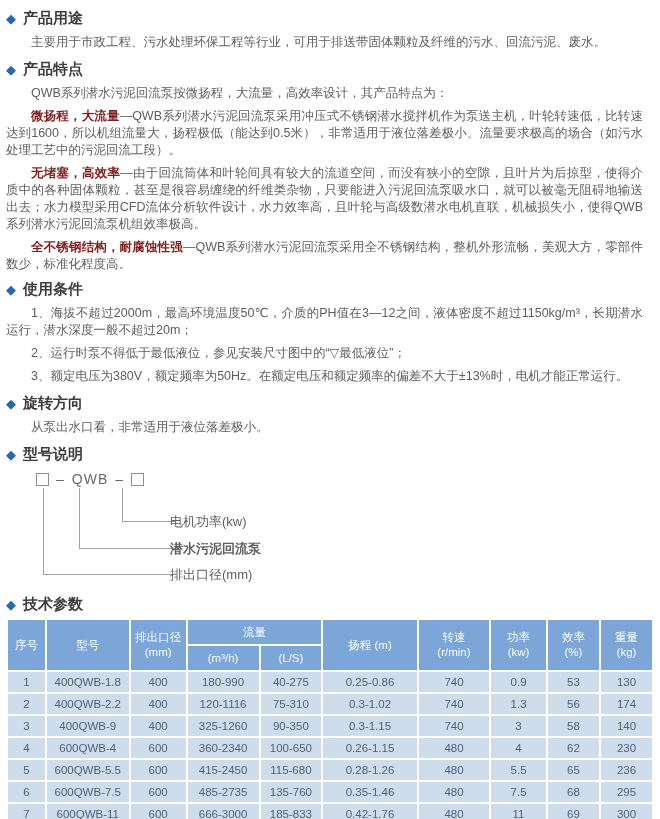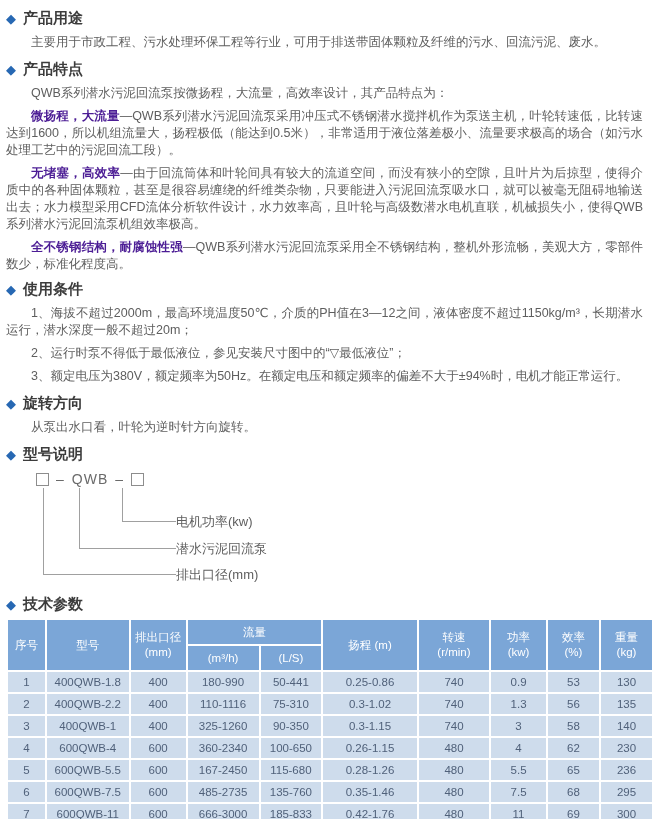--- a/index.html
+++ b/index.html
@@ -11,31 +11,31 @@
   .section-title{
     display:flex;align-items:center;gap:7px;
     font-size:15px;font-weight:bold;color:#3c3c3c;line-height:20px;
   }
   .diamond{color:#2768b3;font-size:13px;line-height:1;font-style:normal;}
   .mt4{margin-top:4px;} .mt6{margin-top:6px;} .mt8{margin-top:8px;}
   p.body-text{
     margin:6px 11px 0 0;font-size:12.5px;line-height:17px;color:#5e5e5e;
     text-align:justify;text-indent:2em;
   }
-  p.body-text b{color:#4c1d95;font-family:Liberation Serif, serif;}
+  p.body-text b{color:#7f1d1d;font-family:Liberation Serif, serif;}
   
   .diagram{position:relative;height:118px;margin:8px 0 0 30px;}
   .formula{
     position:absolute;left:0;top:0;display:flex;align-items:center;gap:7px;
     color:#6a6a6a;font-size:14px;line-height:14px;letter-spacing:1px;
   }
   .ph-box{width:11px;height:11px;border:1.5px solid #8d8d8d;background:#fff;display:inline-block;}
   .vline{position:absolute;width:0;border-left:1px solid #a0a0a0;top:16px;}
   .hline{position:absolute;height:0;border-top:1px solid #a0a0a0;}
-  .dg-label{position:absolute;left:140px;font-size:13px;color:#5e5e5e;line-height:14px;white-space:nowrap;}
+  .dg-label{position:absolute;left:134px;font-size:13px;color:#5e5e5e;line-height:14px;white-space:nowrap;}
   
   table.specs{
     width:100%;margin-top:4px;border-collapse:collapse;table-layout:fixed;
   }
   table.specs th,table.specs td{
     border:2px solid #ffffff;text-align:center;vertical-align:middle;
     font-size:11.5px;padding:1px 0;
   }
   table.specs thead th{
     background:#7ba6d7;color:#ffffff;font-weight:normal;line-height:15px;height:22px;
@@ -62,48 +62,48 @@
 <p class="body-text mt4"><b>微扬程，大流量</b><span>—QWB系列潜水污泥回流泵采用冲压式不锈钢潜水搅拌机作为泵送主机，叶轮转速低，比转速达到1600，所以机组流量大，扬程极低（能达到0.5米），非常适用于液位落差极小、流量要求极高的场合（如污水处理工艺中的污泥回流工段）。</span></p>
 <p class="body-text"><b>无堵塞，高效率</b><span>—由于回流筒体和叶轮间具有较大的流道空间，而没有狭小的空隙，且叶片为后掠型，使得介质中的各种固体颗粒，甚至是很容易缠绕的纤维类杂物，只要能进入污泥回流泵吸水口，就可以被毫无阻碍地输送出去；水力模型采用CFD流体分析软件设计，水力效率高，且叶轮与高级数潜水电机直联，机械损失小，使得QWB系列潜水污泥回流泵机组效率极高。</span></p>
 <p class="body-text mt4"><b>全不锈钢结构，耐腐蚀性强</b><span>—QWB系列潜水污泥回流泵采用全不锈钢结构，整机外形流畅，美观大方，零部件数少，标准化程度高。</span></p>
 
 <div class="section-title mt6">
   <i class="diamond">◆</i>
   <span>使用条件</span>
 </div>
 <p class="body-text mt4">1、海拔不超过2000m，最高环境温度50℃，介质的PH值在3—12之间，液体密度不超过1150kg/m³，长期潜水运行，潜水深度一般不超过20m；</p>
 <p class="body-text">2、运行时泵不得低于最低液位，参见安装尺寸图中的“▽最低液位”；</p>
-<p class="body-text">3、额定电压为380V，额定频率为50Hz。在额定电压和额定频率的偏差不大于±94%时，电机才能正常运行。</p>
+<p class="body-text">3、额定电压为380V，额定频率为50Hz。在额定电压和额定频率的偏差不大于±13%时，电机才能正常运行。</p>
 
 <div class="section-title mt8">
   <i class="diamond">◆</i>
   <span>旋转方向</span>
 </div>
-<p class="body-text">从泵出水口看，叶轮为逆时针方向旋转。</p>
+<p class="body-text">从泵出水口看，非常适用于液位落差极小。</p>
 
 <div class="section-title mt8">
   <i class="diamond">◆</i>
   <span>型号说明</span>
 </div>
 <div class="diagram">
   <div class="formula">
     <span class="ph-box"></span>
     <span>–</span>
     <span>QWB</span>
     <span>–</span>
     <span class="ph-box"></span>
   </div>
   <div class="vline" style="left:7px;height:86px;"></div>
   <div class="vline" style="left:43px;height:60px;"></div>
   <div class="vline" style="left:86px;height:33px;"></div>
   <div class="hline" style="top:49px;left:86px;width:54px;"></div>
   <div class="hline" style="top:76px;left:43px;width:97px;"></div>
   <div class="hline" style="top:102px;left:7px;width:133px;"></div>
   <div class="dg-label" style="top:43px;">电机功率(kw)</div>
-  <div class="dg-label" style="top:70px;">潜水污泥回流泵</div>
+  <div class="dg-label" style="top:70px;font-weight:bold;">潜水污泥回流泵</div>
   <div class="dg-label" style="top:96px;">排出口径(mm)</div>
 </div>
 
 <div class="section-title mt4">
   <i class="diamond">◆</i>
   <span>技术参数</span>
 </div>
 
 <table class="specs">
   <colgroup>
@@ -149,42 +149,42 @@
       <th>(m³/h)</th>
       <th>(L/S)</th>
     </tr>
   </thead>
   <tbody>
     <tr>
       <td>1</td>
         <td>400QWB-1.8</td>
         <td>400</td>
         <td>180-990</td>
-        <td>50-441</td>
+        <td>40-275</td>
         <td>0.25-0.86</td>
         <td>740</td>
         <td>0.9</td>
         <td>53</td>
         <td>130</td>
     </tr>
     <tr>
       <td>2</td>
         <td>400QWB-2.2</td>
         <td>400</td>
-        <td>110-1116</td>
+        <td>120-1116</td>
         <td>75-310</td>
         <td>0.3-1.02</td>
         <td>740</td>
         <td>1.3</td>
         <td>56</td>
-        <td>135</td>
+        <td>174</td>
     </tr>
     <tr>
       <td>3</td>
-        <td>400QWB-1</td>
+        <td>400QWB-9</td>
         <td>400</td>
         <td>325-1260</td>
         <td>90-350</td>
         <td>0.3-1.15</td>
         <td>740</td>
         <td>3</td>
         <td>58</td>
         <td>140</td>
     </tr>
     <tr>
@@ -196,21 +196,21 @@
         <td>0.26-1.15</td>
         <td>480</td>
         <td>4</td>
         <td>62</td>
         <td>230</td>
     </tr>
     <tr>
       <td>5</td>
         <td>600QWB-5.5</td>
         <td>600</td>
-        <td>167-2450</td>
+        <td>415-2450</td>
         <td>115-680</td>
         <td>0.28-1.26</td>
         <td>480</td>
         <td>5.5</td>
         <td>65</td>
         <td>236</td>
     </tr>
     <tr>
       <td>6</td>
         <td>600QWB-7.5</td>

